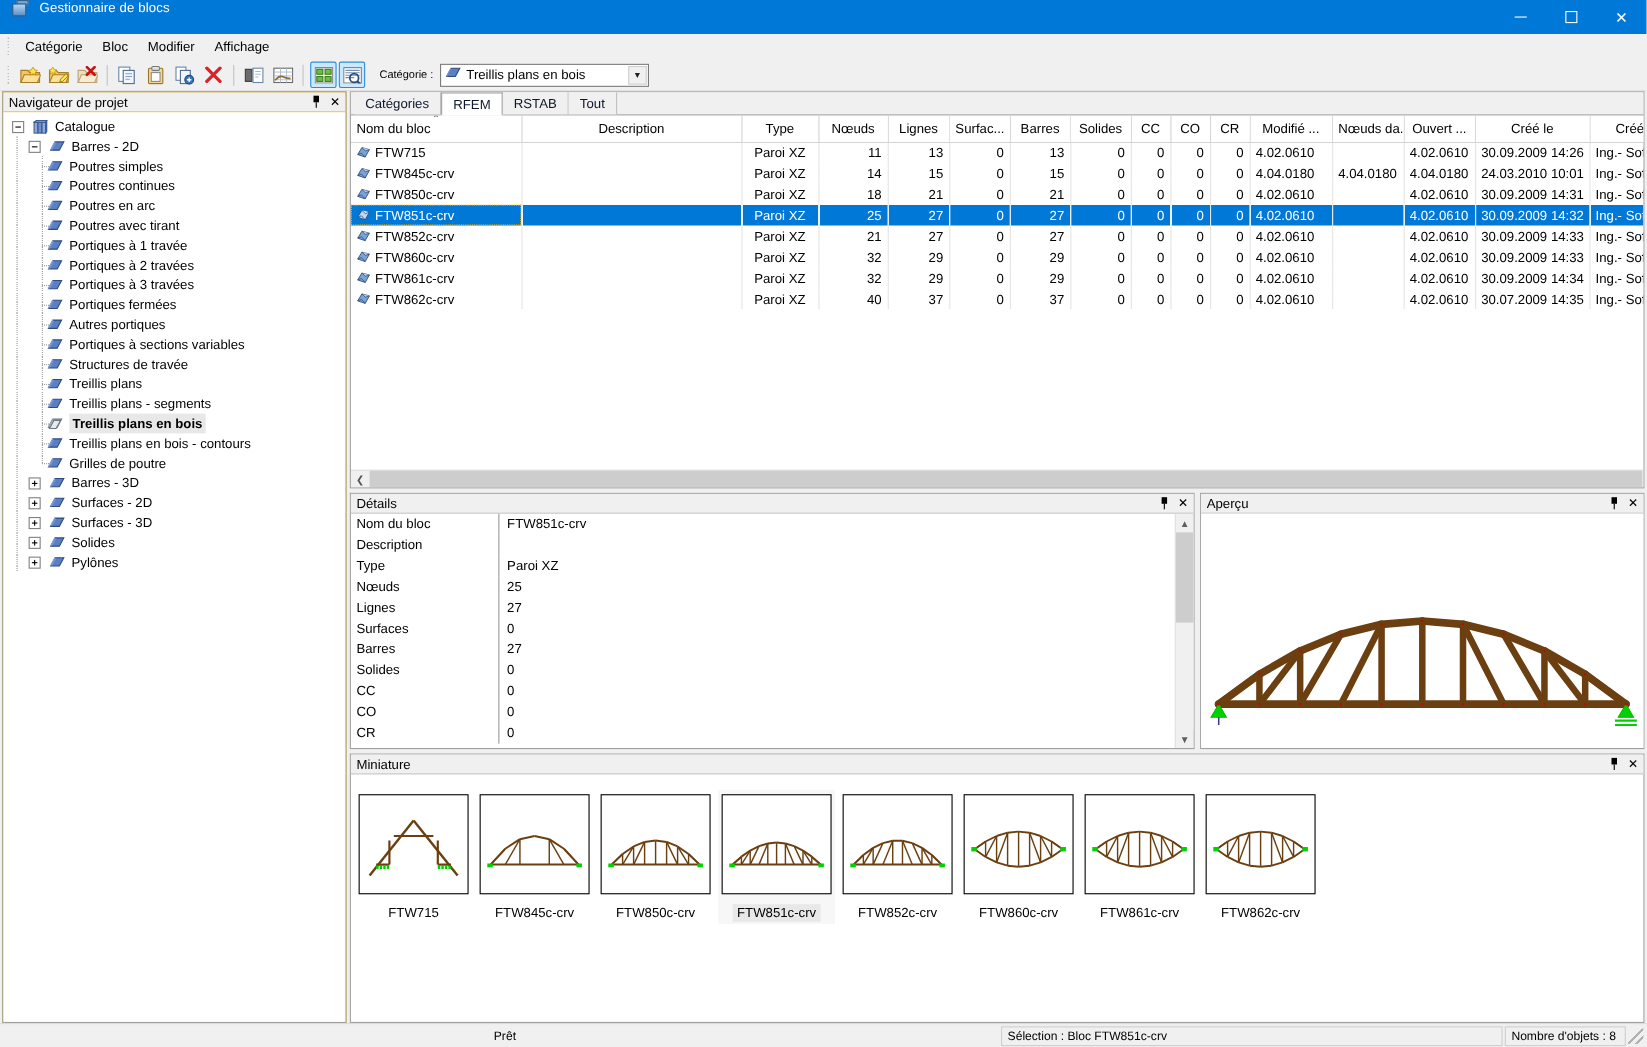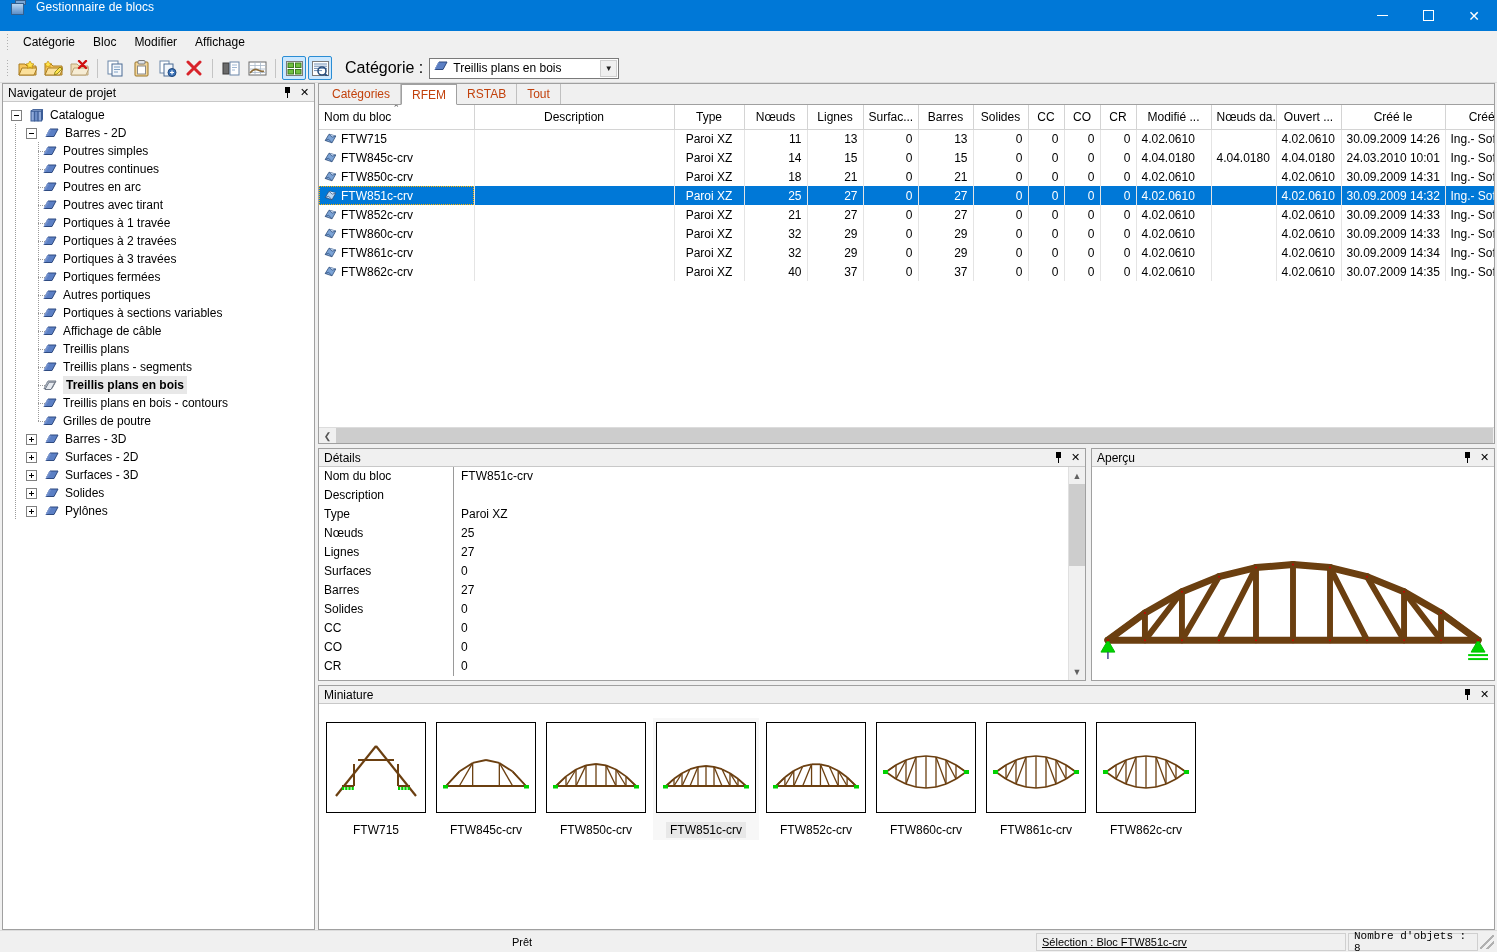--- a/index.html
+++ b/index.html
@@ -87,21 +87,21 @@
     padding-left:4px;
     border-bottom:1px solid #dcdcdc;
   }
   .tb-btn {
     width:24px; height:24px; margin:0 1px;
     display:flex; align-items:center; justify-content:center;
     position:relative; border:1px solid transparent; border-radius:2px;
   }
   .tb-btn.active { background:#cce8ff; border:1px solid #2a8dd4; }
   .tb-sep { width:1px; height:19px; background:#c4c4c4; margin:0 5px; flex:0 0 1px; }
-  .cat-label { margin-left:12px; margin-right:6px; font-size:16px; }
+  .cat-label { margin-left:12px; margin-right:6px; font-size:10px; }
   .cat-combo {
     width:190px; height:21px; background:#fff;
     border:1px solid #7a7a7a;
     display:flex; align-items:center; position:relative;
     font-size:12px;
   }
   .cat-combo .bk { margin:0 5px 0 4px; flex:0 0 14px; }
   .cat-combo .arrow {
     position:absolute; right:1px; top:1px; width:17px; height:17px;
     background:#f0f0f0; border:1px solid #d0d0d0;
@@ -188,21 +188,21 @@
     min-width:0;
   }
   .tabs {
     height:21px; flex:0 0 21px; display:flex; align-items:flex-end;
     background:#f0f0f0; padding-left:3px;
     border-bottom:1px solid #a0a0a0;
   }
   .tab {
     height:20px; padding:0 10px; display:flex; align-items:center;
     font-size:12px; border-right:1px solid #c0c0c0;
-    background:#f0f0f0; color:#c2410c;
+    background:#f0f0f0; color:#0f172a;
   }
   .tab.active {
     background:#fff; border:1px solid #a0a0a0; border-bottom:1px solid #fff;
     margin-bottom:-1px; height:21px; position:relative; z-index:2;
   }
   .grid-wrap { flex:1 1 auto; display:flex; flex-direction:column; min-height:0; overflow:hidden;}
   table.grid {
     border-collapse:collapse; table-layout:fixed; width:1164px;
     font-size:12px;
   }
@@ -626,21 +626,21 @@
             <span class="dots v"></span>
             <span style="width:14px;flex:0 0 14px;"></span>
             <span class="dots tee"></span>
             <span class="ico-cat">
               <svg width="15" height="12" viewBox="0 0 15 12">
                 <path d="M1 9.5 L5 2 h8 L9 9.5z" fill="#5b7fc4" stroke="#2e4a80"></path>
                 <path d="M1 9.5 L5 2" stroke="#8aa5dd"></path>
                 <path d="M2.3 9 L5.8 2.7" stroke="#7e9bd6" stroke-width=".7"></path>
               </svg>
             </span>
-            <span class="tlabel">Affichage de câble</span>
+            <span class="tlabel">Structures de travée</span>
           </div>
           <div class="tnode">
             <span style="width:8px;flex:0 0 8px;"></span>
             <span class="dots v"></span>
             <span style="width:14px;flex:0 0 14px;"></span>
             <span class="dots tee"></span>
             <span class="ico-cat">
               <svg width="15" height="12" viewBox="0 0 15 12">
                 <path d="M1 9.5 L5 2 h8 L9 9.5z" fill="#5b7fc4" stroke="#2e4a80"></path>
                 <path d="M1 9.5 L5 2" stroke="#8aa5dd"></path>
@@ -1436,18 +1436,18 @@
               <div class="cap">FTW862c-crv</div>
             </div>
           </div>
       </div>
 
     </div>
   </div>
 
   <div class="statusbar">
     <div class="sb-main">Prêt</div>
-    <div class="sb-cell" style="width:310px;text-decoration:underline;">Sélection : Bloc FTW851c-crv</div>
-    <div class="sb-cell" style="width:130px;font-family:Liberation Mono, monospace;">Nombre d'objets : 8</div>
+    <div class="sb-cell" style="width:456px;">Sélection : Bloc FTW851c-crv</div>
+    <div class="sb-cell" style="width:110px;">Nombre d'objets : 8</div>
     <div class="sb-grip"></div>
   </div>
 
 </div>
 
 </body></html>

